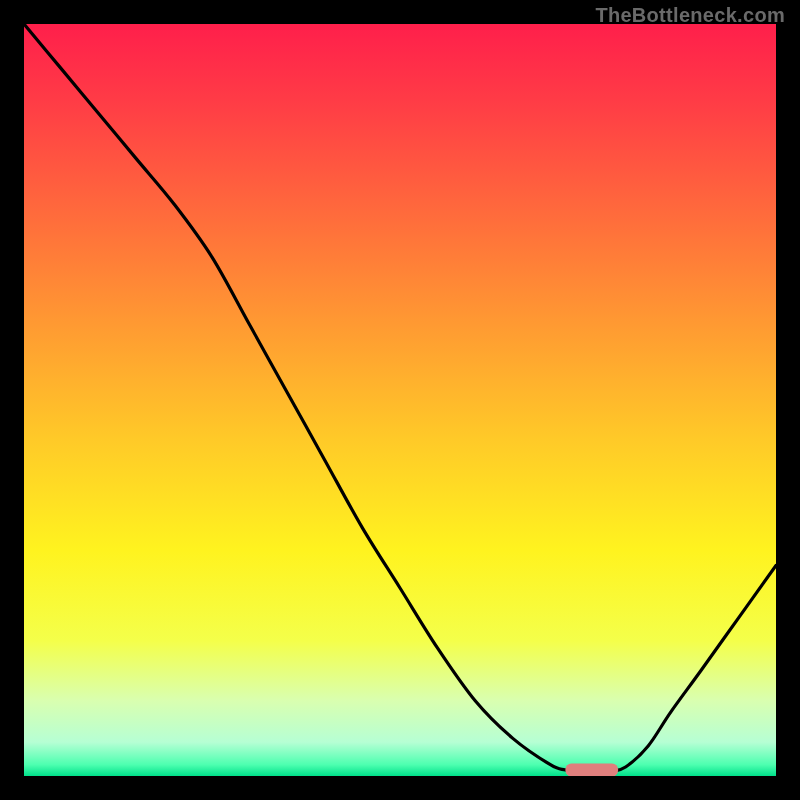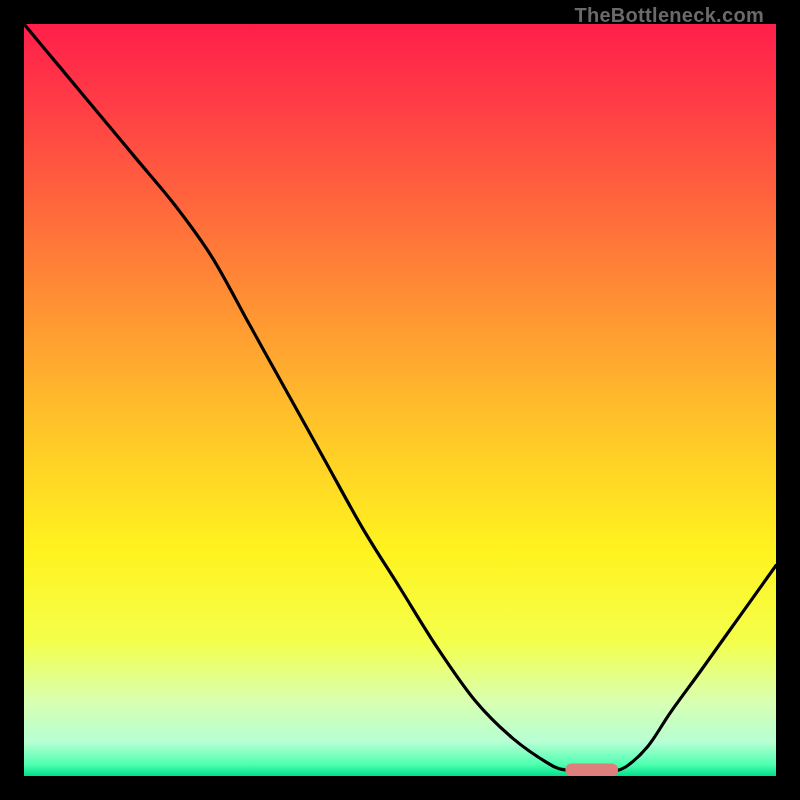--- a/index.html
+++ b/index.html
@@ -20,21 +20,21 @@
     position: absolute;
     left: 24px;
     top: 24px;
     width: 752px;
     height: 752px;
     overflow: hidden;
   }
   .watermark {
     position: absolute;
     top: 4px;
-    right: 36px;
+    right: 15px;
     color: #6a6a6a;
     font-size: 20px;
     font-weight: 600;
     letter-spacing: 0.3px;
     user-select: none;
   }
 </style>
 </head>
 <body>
 

